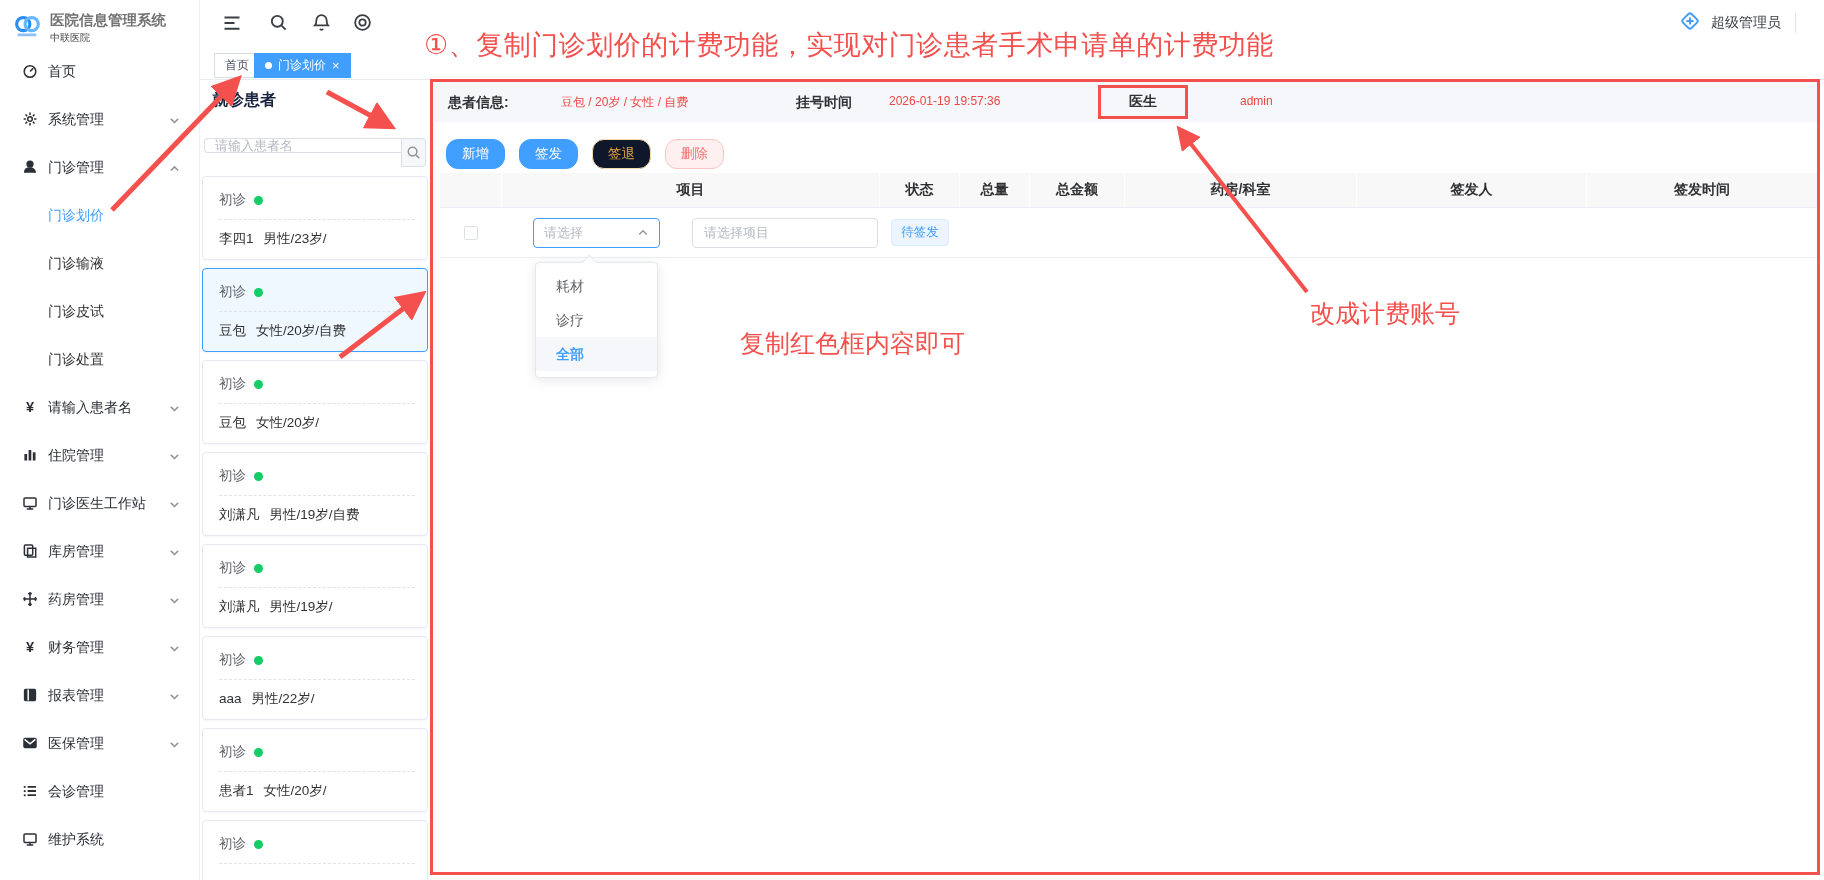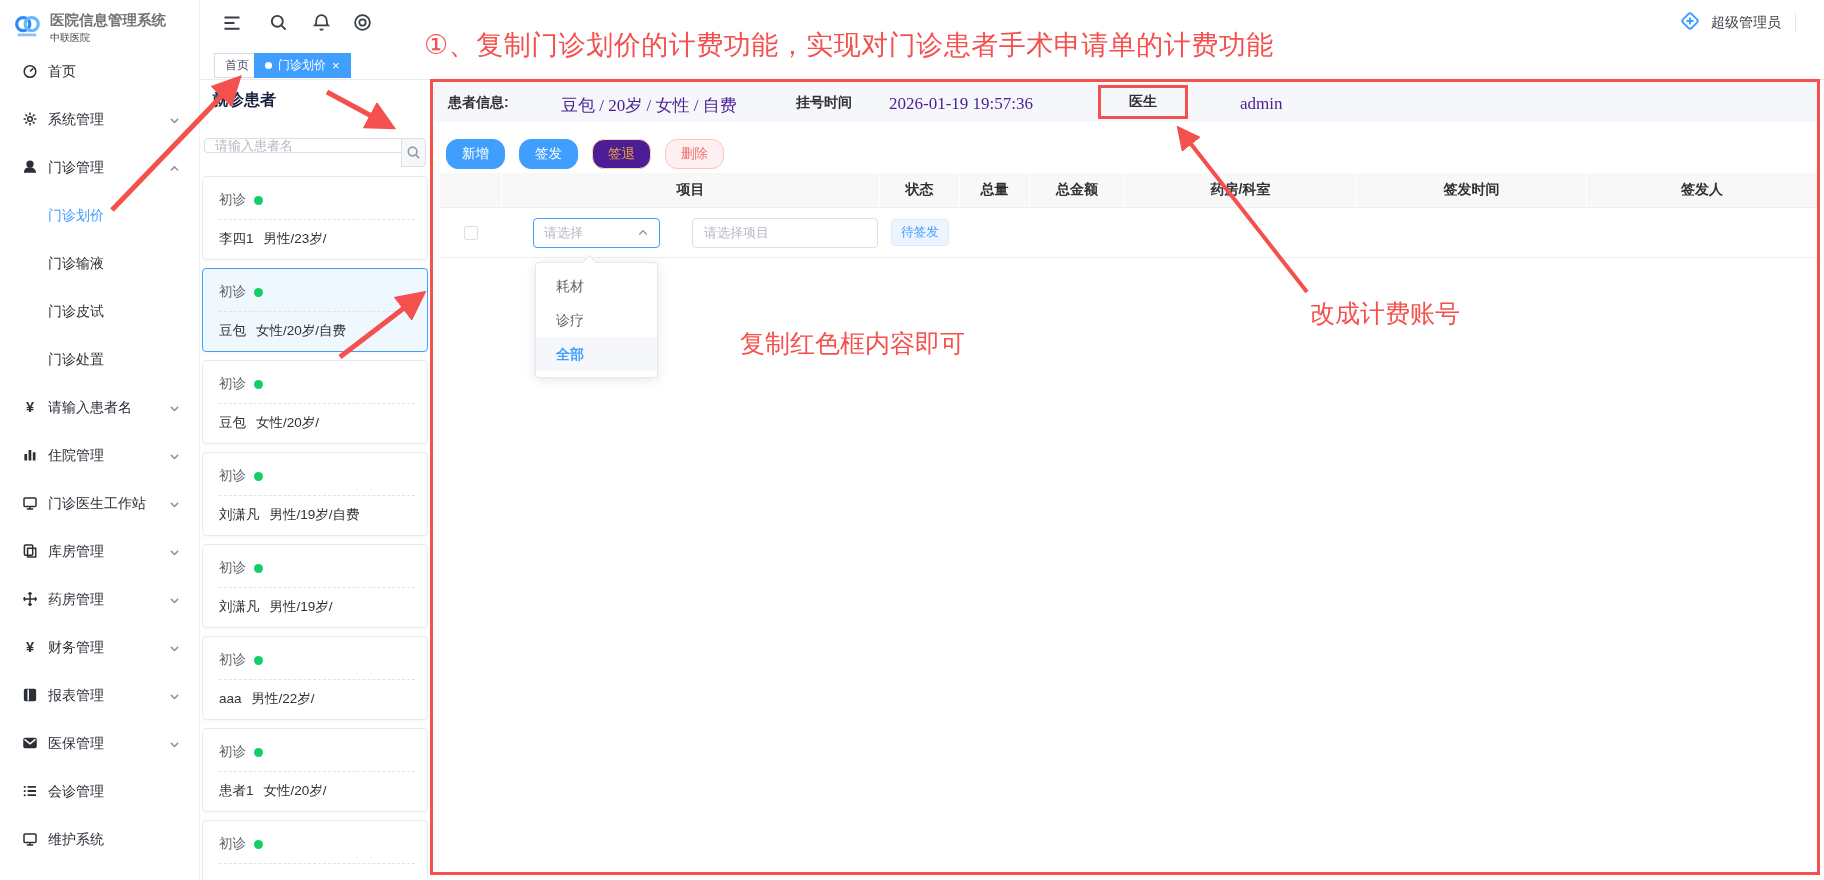--- a/index.html
+++ b/index.html
@@ -58,29 +58,29 @@
   .pcard .row1 { display:flex; align-items:center; gap:8px; font-size:13.5px; color:#606266; }
   .gdot { width:9px; height:9px; border-radius:50%; background:#13ce66; }
   .pcard .dash { border-top:1px dashed #dfe3e8; margin:10px 0 10px 0; }
   .pcard .row2 { font-size:13.5px; color:#303133; }
   .pcard .row2 .nm { margin-right:10px; }
 
   
   .content { position:absolute; left:432px; top:80px; right:0; bottom:0; background:#fff; z-index:1; }
   .info-bar { position:absolute; left:2px; top:2px; width:1384px; height:40px; background:#f5f7fa; }
   .info-bar .lab { position:absolute; top:12px; font-size:14px; font-weight:bold; color:#303133; }
-  .info-bar .val { position:absolute; top:12px; font-size:17px; color:#4c1d95;font-family:Liberation Serif, serif; }
+  .info-bar .val { position:absolute; top:12px; font-size:12px; color:#ef4444; }
   .doc-box { position:absolute; left:664px; top:3px; width:90px; height:34px; border:3px solid #f4504d;
     display:flex; align-items:center; justify-content:center; font-size:14px; font-weight:bold; color:#303133; }
 
   .btn-row { position:absolute; left:14px; top:59px; display:flex; gap:14px; }
   .btn { height:30px; padding:0 15px; border-radius:12px; font-size:13.5px; display:flex;
     align-items:center; cursor:pointer; border:1px solid transparent; font-family:inherit; }
   .btn.primary { background:#409EFF; border-color:#409EFF; color:#fff; }
-  .btn.warning { background:#4c1d95; border-color:#f5dab1; color:#E6A23C; }
+  .btn.warning { background:#0f172a; border-color:#f5dab1; color:#E6A23C; }
   .btn.danger  { background:#fef0f0; border-color:#fbc4c4; color:#F56C6C; }
 
   .tbl { position:absolute; left:8px; top:93px; width:1378px; }
   .tbl-head, .tbl-row { display:grid; grid-template-columns:62px 378px 80px 70px 95px 232px 230px 231px; }
   .tbl-head { height:35px; background:#f8f8f9; border-bottom:1px solid #ebeef5; }
   .tbl-head .hc { display:flex; align-items:center; justify-content:center; font-size:14px;
     font-weight:bold; color:#303133; border-right:1px solid #fff; }
   .tbl-row { height:50px; border-bottom:1px solid #ebeef5; }
   .tbl-row .cc { display:flex; align-items:center; }
   .ckbox { width:14px; height:14px; border:1px solid #dcdfe6; border-radius:2px; background:#fff;
@@ -428,22 +428,22 @@
       </div>
 
     <div class="tbl">
       <div class="tbl-head" id="tblHead">
           <div class="hc"></div>
           <div class="hc">项目</div>
           <div class="hc">状态</div>
           <div class="hc">总量</div>
           <div class="hc">总金额</div>
           <div class="hc">药房/科室</div>
+          <div class="hc">签发人</div>
           <div class="hc">签发时间</div>
-          <div class="hc">签发人</div>
         </div>
       <div class="tbl-row">
         <div class="cc">
           <span class="ckbox"></span>
         </div>
         <div class="cc cell-proj">
           <div class="sel">
             <span class="ph">请选择</span>
             <span class="chev-up">
               <svg viewBox="0 0 16 16" width="12" height="12" fill="none" stroke="#909399" stroke-width="1.8">

